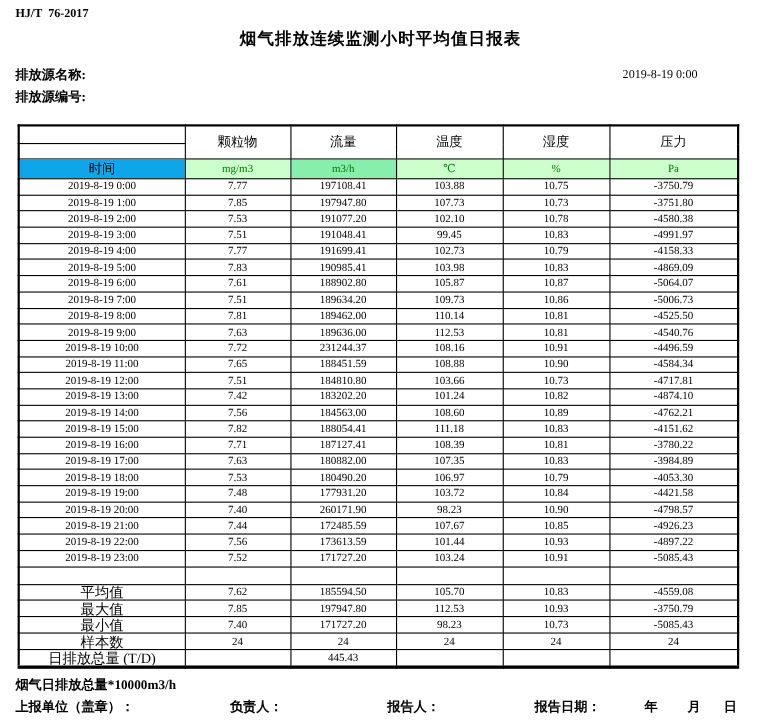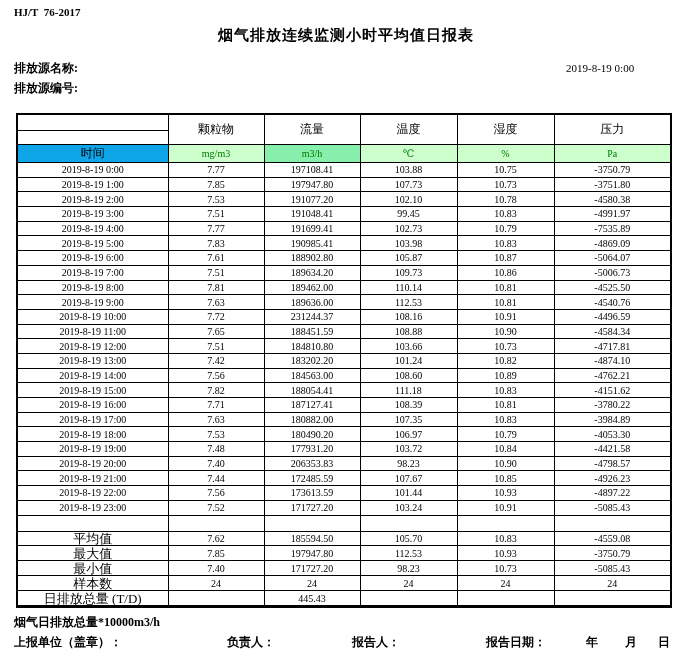--- a/index.html
+++ b/index.html
@@ -33,21 +33,21 @@
   tr.h-green .time-head{font-size:12px;color:#000;}
   tr.h-green .unit{font-size:10px;}
   tbody.data tr td{height:13.7px;line-height:13px;}
   tr.spacer td{height:15px;}
   tbody.summary tr td{height:13.9px;line-height:13px;}
   tbody.summary td.c-label{font-size:13px;}
 
   .footer-note{left:14px;top:614px;font-size:12px;font-weight:bold;}
   .footer-row{top:634px;font-size:12px;font-weight:bold;}
   .f-unit{left:14px;}
-  .f-resp{left:227px;}
+  .f-resp{left:209px;}
   .f-reporter{left:352px;}
   .f-rdate{left:486px;}
   .f-year{left:586px;}
   .f-month{left:625px;}
   .f-day{left:658px;}
 </style>
 </head>
 <body>
 
 <div class="abs doc-code">HJ/T  76-2017</div>
@@ -118,21 +118,21 @@
         <td>99.45</td>
         <td>10.83</td>
         <td>-4991.97</td>
       </tr>
       <tr>
         <td class="c-label">2019-8-19 4:00</td>
         <td>7.77</td>
         <td>191699.41</td>
         <td>102.73</td>
         <td>10.79</td>
-        <td>-7535.89</td>
+        <td>-4158.33</td>
       </tr>
       <tr>
         <td class="c-label">2019-8-19 5:00</td>
         <td>7.83</td>
         <td>190985.41</td>
         <td>103.98</td>
         <td>10.83</td>
         <td>-4869.09</td>
       </tr>
       <tr>
@@ -243,21 +243,21 @@
         <td class="c-label">2019-8-19 19:00</td>
         <td>7.48</td>
         <td>177931.20</td>
         <td>103.72</td>
         <td>10.84</td>
         <td>-4421.58</td>
       </tr>
       <tr>
         <td class="c-label">2019-8-19 20:00</td>
         <td>7.40</td>
-        <td>206353.83</td>
+        <td>260171.90</td>
         <td>98.23</td>
         <td>10.90</td>
         <td>-4798.57</td>
       </tr>
       <tr>
         <td class="c-label">2019-8-19 21:00</td>
         <td>7.44</td>
         <td>172485.59</td>
         <td>107.67</td>
         <td>10.85</td>

